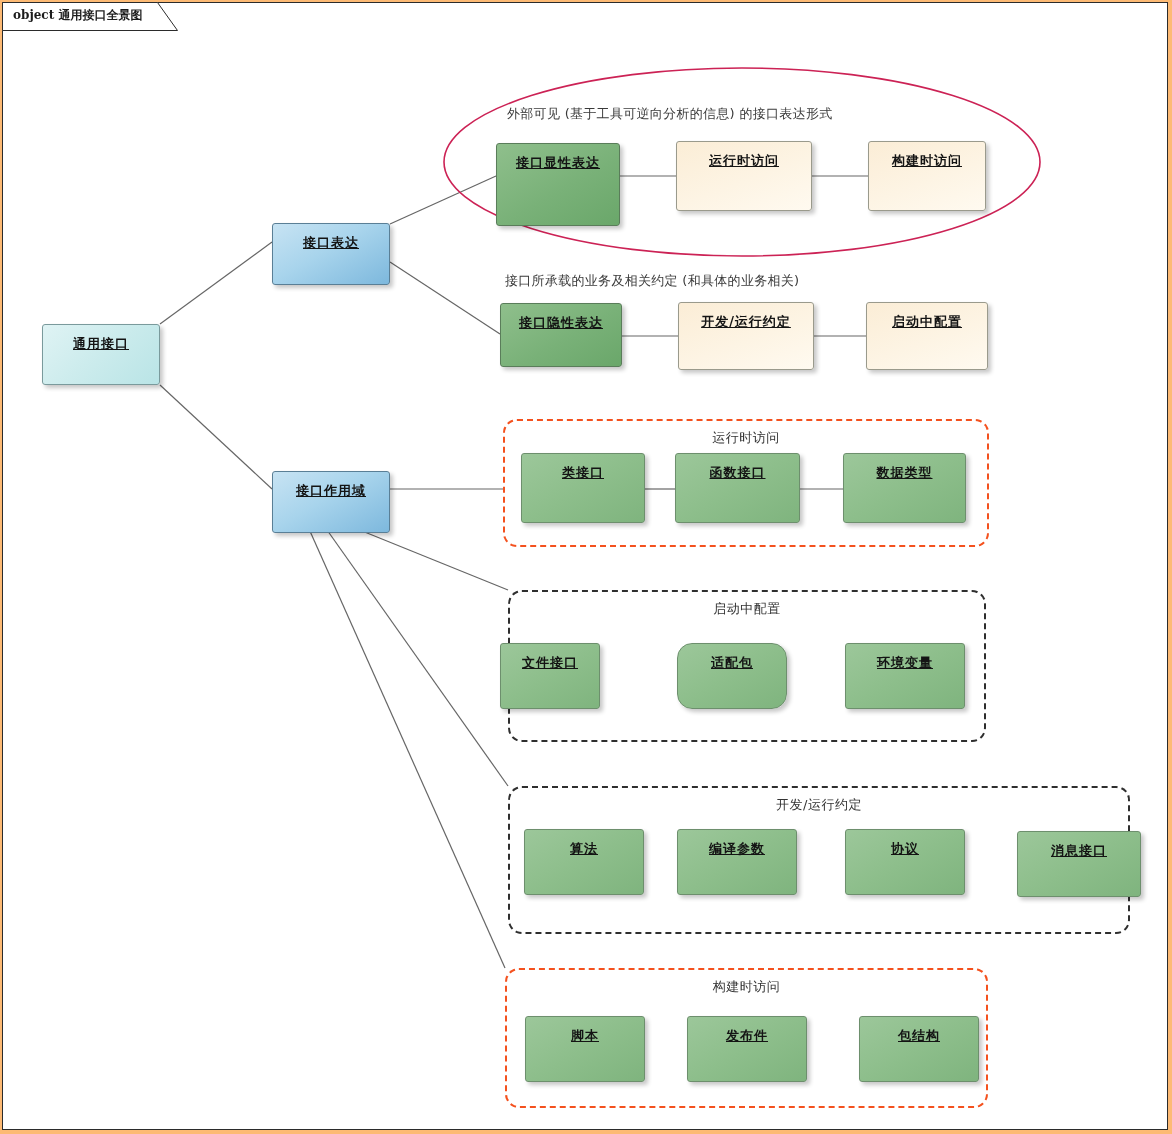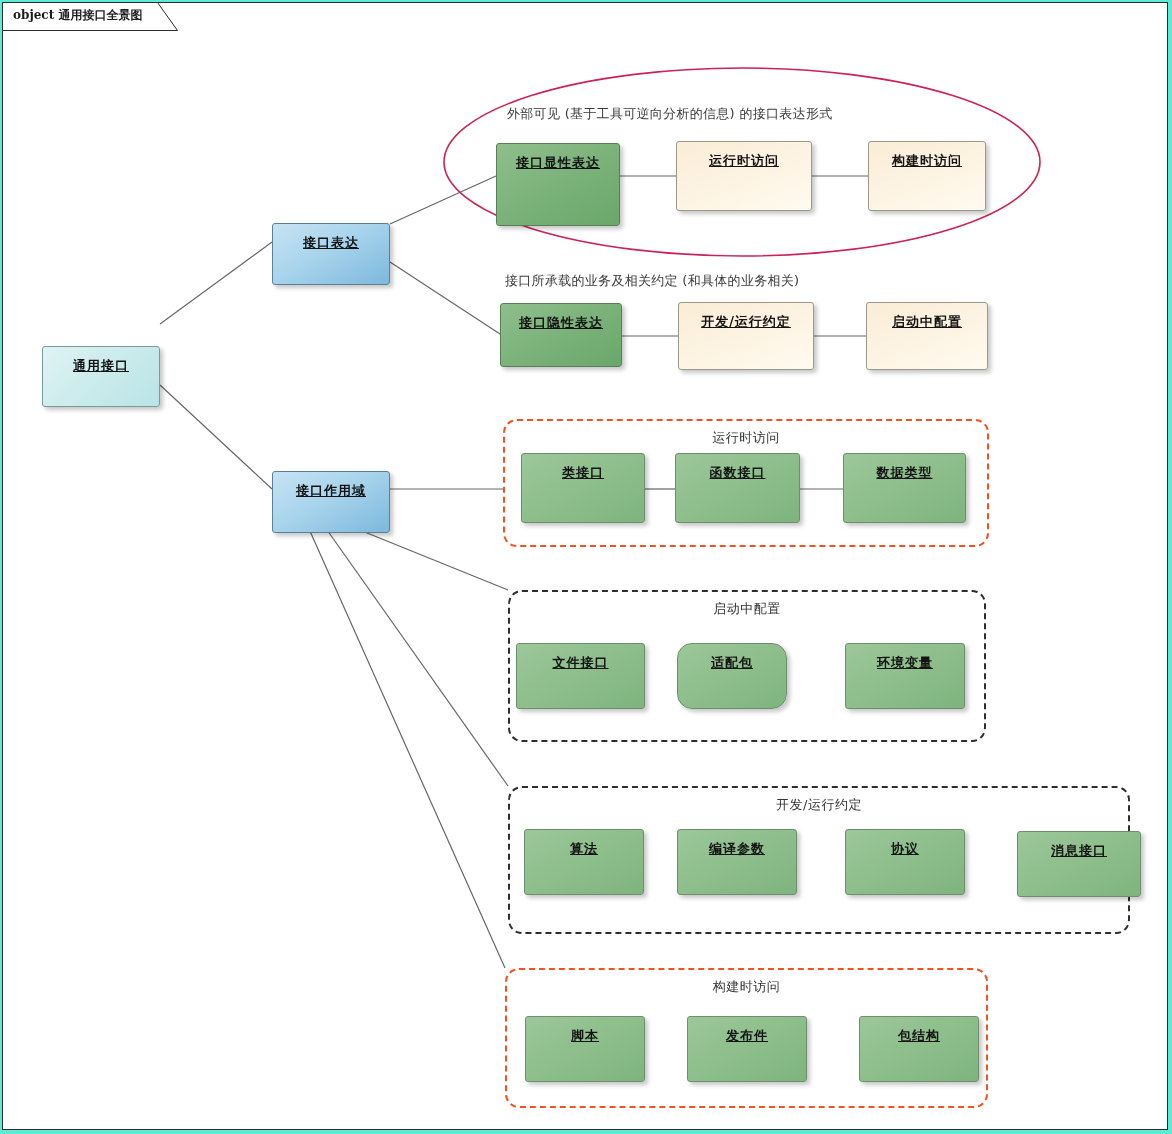--- a/index.html
+++ b/index.html
@@ -7,21 +7,21 @@
     padding: 0;
     background: #ffffff;
   }
   body {
     font-family: "DejaVu Sans", "Liberation Sans", sans-serif;
   }
   #canvas {
     position: relative;
     width: 1172px;
     height: 1134px;
-    background: #5eead4;
+    background: #fdba74;
     overflow: hidden;
   }
   
   #frame {
     position: absolute;
     left: 2px;
     top: 2px;
     width: 1166px;
     height: 1128px;
     border: 1px solid #2b2b2b;
@@ -173,21 +173,21 @@
       <path d="M645,489 L675,489"></path>
       <path d="M800,489 L843,489"></path>
     </g>
 
     <ellipse cx="742" cy="162" rx="298" ry="94" fill="none" stroke="#cc2255" stroke-width="1.6"></ellipse>
   </svg>
 
   <div class="caption" style="left:507px; top:105px;">外部可见 (基于工具可逆向分析的信息) 的接口表达形式</div>
   <div class="caption" style="left:505px; top:272px;">接口所承载的业务及相关约定 (和具体的业务相关)</div>
 
-  <div class="node n-root" style="left:42px; top:324px; width:118px; height:61px;margin-top:22px;">
+  <div class="node n-root" style="left:42px; top:324px; width:118px; height:61px;">
     <div class="label">通用接口</div>
   </div>
 
   <div class="node n-blue" style="left:272px; top:210px; width:118px; height:62px;">
     <div class="label">接口表达</div>
   </div>
 
   <div class="node n-blue" style="left:272px; top:458px; width:118px; height:62px;">
     <div class="label">接口作用域</div>
   </div>
@@ -221,21 +221,21 @@
   <div class="node n-green-l" style="left:675px; top:453px; width:125px; height:70px;">
     <div class="label">函数接口</div>
   </div>
   <div class="node n-green-l" style="left:843px; top:453px; width:123px; height:70px;">
     <div class="label">数据类型</div>
   </div>
 
   <div class="group" style="left:508px; top:590px; width:478px; height:152px;">
     <div class="group-title">启动中配置</div>
   </div>
-  <div class="node n-green-l" style="left:516px; top:643px; width:129px; height:66px;text-decoration:underline;">
+  <div class="node n-green-l" style="left:500px; top:643px; width:100px; height:66px;text-decoration:underline;">
     <div class="label">文件接口</div>
   </div>
   <div class="node n-green-l" style="left:677px; top:643px; width:110px; height:66px;border-radius:15px;">
     <div class="label">适配包</div>
   </div>
   <div class="node n-green-l" style="left:845px; top:643px; width:120px; height:66px;">
     <div class="label">环境变量</div>
   </div>
 
   <div class="group" style="left:508px; top:786px; width:622px; height:148px;">

